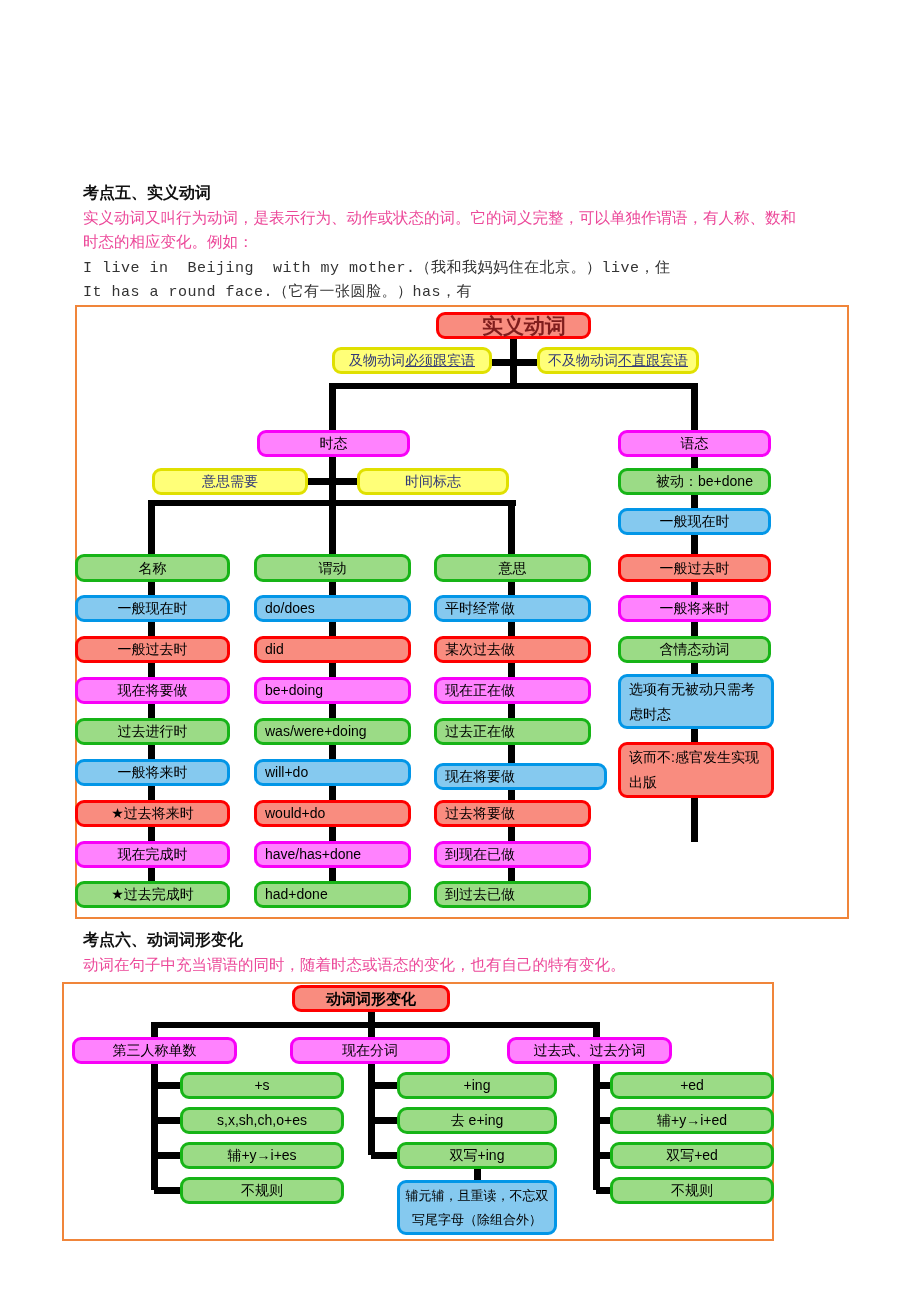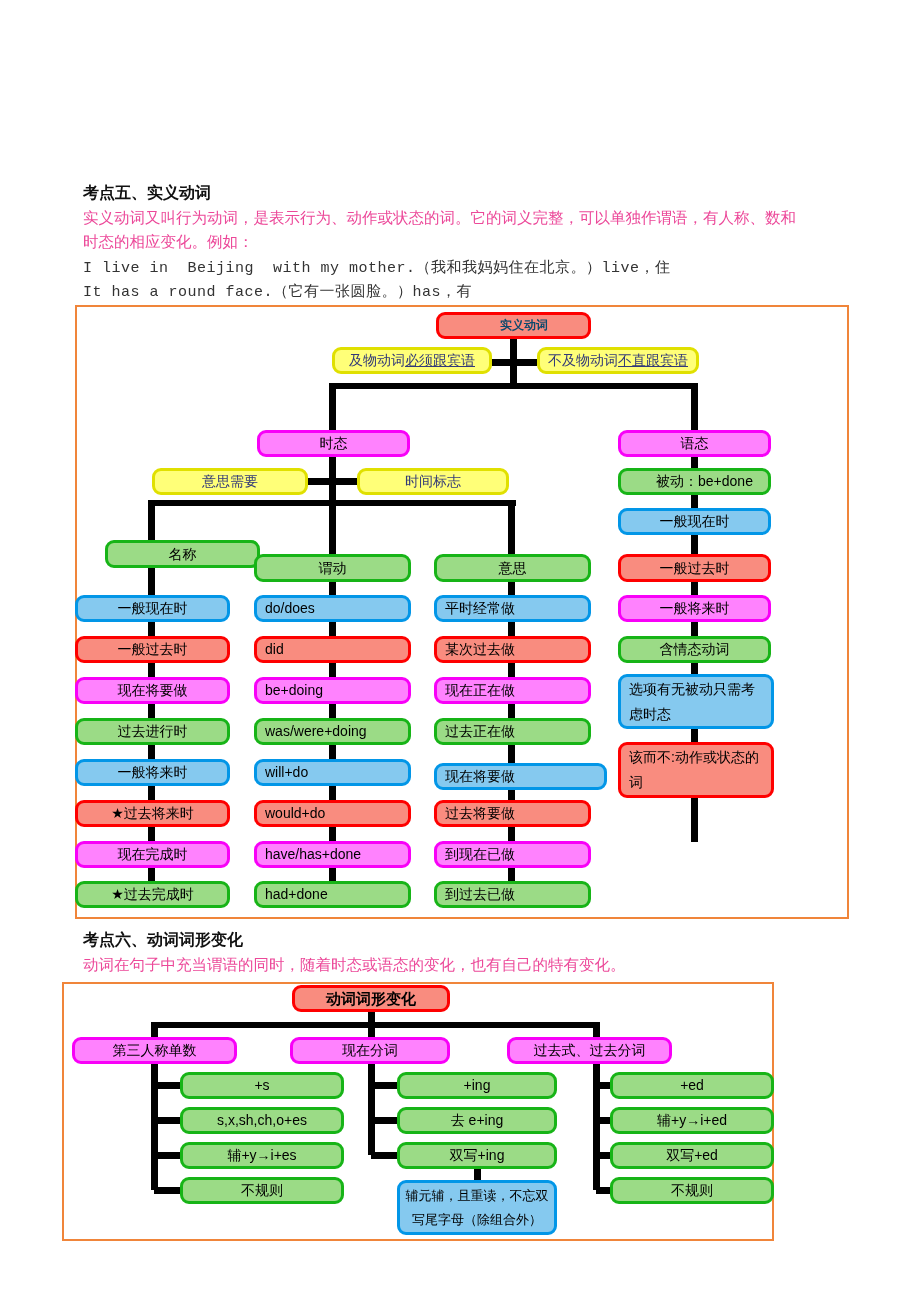--- a/index.html
+++ b/index.html
@@ -17,21 +17,21 @@
     position:absolute;box-sizing:border-box;border:3px solid;border-radius:9px;
     display:flex;align-items:center;justify-content:center;text-align:center;
     font-size:14px;color:#000;z-index:2;line-height:1.3;padding:0 5px;
   }
   .alignleft{justify-content:flex-start;text-align:left;padding-left:8px;}
   .red{background:#F98C7F;border-color:#FE0000;}
   .yellow{background:#FFFF78;border-color:#E0E000;color:#333A78;}
   .magenta{background:#FF82FE;border-color:#F800F8;}
   .green{background:#9BDB86;border-color:#17B417;}
   .blue{background:#85C9EF;border-color:#0296E7;}
-  .roottext{color:#0c4a6e;font-weight:bold;font-size:12px;padding-left:26px;}
+  .roottext{color:#7f1d1d;font-weight:bold;font-size:21px;padding-left:26px;}
   .boldtext{font-weight:bold;font-size:15px;text-align:right;}
   .u{text-decoration:underline;}
   .ln{position:absolute;background:#000;z-index:1;}
   .note{line-height:25px;}
   .smalltext{font-size:13px;line-height:24px;}
 </style>
 </head>
 <body>
 
 <div class="txt heading" style="left:83px;top:183px;">考点五、实义动词</div>
@@ -61,21 +61,21 @@
       <span>不及物动词</span>
       <span class="u">不直跟宾语</span>
     </div>
 
   <div class="box magenta" style="left:180px;top:123px;width:153px;height:27px;">时态</div>
   <div class="box magenta" style="left:541px;top:123px;width:153px;height:27px;">语态</div>
 
   <div class="box yellow" style="left:75px;top:161px;width:156px;height:27px;">意思需要</div>
   <div class="box yellow" style="left:280px;top:161px;width:152px;height:27px;">时间标志</div>
 
-  <div class="box green" style="left:-2px;top:233px;width:155px;height:28px;margin-left:30px;">名称</div>
+  <div class="box green" style="left:-2px;top:247px;width:155px;height:28px;">名称</div>
   <div class="box green" style="left:177px;top:247px;width:157px;height:28px;">谓动</div>
   <div class="box green" style="left:357px;top:247px;width:157px;height:28px;">意思</div>
 
   <div class="box blue" style="left:-2px;top:288px;width:155px;height:27px;">一般现在时</div>
   <div class="box red" style="left:-2px;top:329px;width:155px;height:27px;">一般过去时</div>
   <div class="box magenta" style="left:-2px;top:370px;width:155px;height:27px;">现在将要做</div>
   <div class="box green" style="left:-2px;top:411px;width:155px;height:27px;">过去进行时</div>
   <div class="box blue" style="left:-2px;top:452px;width:155px;height:27px;">一般将来时</div>
   <div class="box red" style="left:-2px;top:493px;width:155px;height:27px;">★过去将来时</div>
   <div class="box magenta" style="left:-2px;top:534px;width:155px;height:27px;">现在完成时</div>
@@ -98,21 +98,21 @@
   <div class="box red alignleft" style="left:357px;top:493px;width:157px;height:27px;">过去将要做</div>
   <div class="box magenta alignleft" style="left:357px;top:534px;width:157px;height:27px;">到现在已做</div>
   <div class="box green alignleft" style="left:357px;top:574px;width:157px;height:27px;">到过去已做</div>
 
   <div class="box green" style="left:541px;top:161px;width:153px;height:27px;padding-left:25px;">被动：be+done</div>
   <div class="box blue" style="left:541px;top:201px;width:153px;height:27px;">一般现在时</div>
   <div class="box red" style="left:541px;top:247px;width:153px;height:28px;">一般过去时</div>
   <div class="box magenta" style="left:541px;top:288px;width:153px;height:27px;">一般将来时</div>
   <div class="box green" style="left:541px;top:329px;width:153px;height:27px;">含情态动词</div>
   <div class="box blue alignleft note" style="left:541px;top:367px;width:156px;height:55px;">选项有无被动只需考虑时态</div>
-  <div class="box red alignleft note" style="left:541px;top:435px;width:156px;height:56px;">该而不:动作或状态的词</div>
+  <div class="box red alignleft note" style="left:541px;top:435px;width:156px;height:56px;">该而不:感官发生实现出版</div>
 </div>
 
 <div class="txt heading" style="left:83px;top:930px;">考点六、动词词形变化</div>
 <div class="txt para" style="left:83px;top:955px;">动词在句子中充当谓语的同时，随着时态或语态的变化，也有自己的特有变化。</div>
 
 <div class="chart" style="left:62px;top:982px;width:708px;height:255px;">
 
   <div class="ln" style="left:304px;top:26px;width:7px;height:18px;"></div>
   <div class="ln" style="left:87px;top:38px;width:449px;height:6px;"></div>
   <div class="ln" style="left:87px;top:38px;width:7px;height:168px;"></div>
@@ -136,21 +136,21 @@
   <div class="box magenta" style="left:8px;top:53px;width:165px;height:27px;">第三人称单数</div>
   <div class="box magenta" style="left:226px;top:53px;width:160px;height:27px;">现在分词</div>
   <div class="box magenta" style="left:443px;top:53px;width:165px;height:27px;">过去式、过去分词</div>
 
   <div class="box green" style="left:116px;top:88px;width:164px;height:27px;">+s</div>
   <div class="box green" style="left:116px;top:123px;width:164px;height:27px;">s,x,sh,ch,o+es</div>
   <div class="box green" style="left:116px;top:158px;width:164px;height:27px;">辅+y→i+es</div>
   <div class="box green" style="left:116px;top:193px;width:164px;height:27px;">不规则</div>
 
   <div class="box green" style="left:333px;top:88px;width:160px;height:27px;">+ing</div>
-  <div class="box green" style="left:333px;top:123px;width:160px;height:27px;">去 e+ing</div>
+  <div class="box green" style="left:333px;top:123px;width:160px;height:27px;border-radius:10px;">去 e+ing</div>
   <div class="box green" style="left:333px;top:158px;width:160px;height:27px;">双写+ing</div>
   <div class="box blue smalltext" style="left:333px;top:196px;width:160px;height:55px;">辅元辅，且重读，不忘双写尾字母（除组合外）</div>
 
   <div class="box green" style="left:546px;top:88px;width:164px;height:27px;">+ed</div>
   <div class="box green" style="left:546px;top:123px;width:164px;height:27px;">辅+y→i+ed</div>
   <div class="box green" style="left:546px;top:158px;width:164px;height:27px;">双写+ed</div>
   <div class="box green" style="left:546px;top:193px;width:164px;height:27px;">不规则</div>
 </div>
 
 </body></html>

